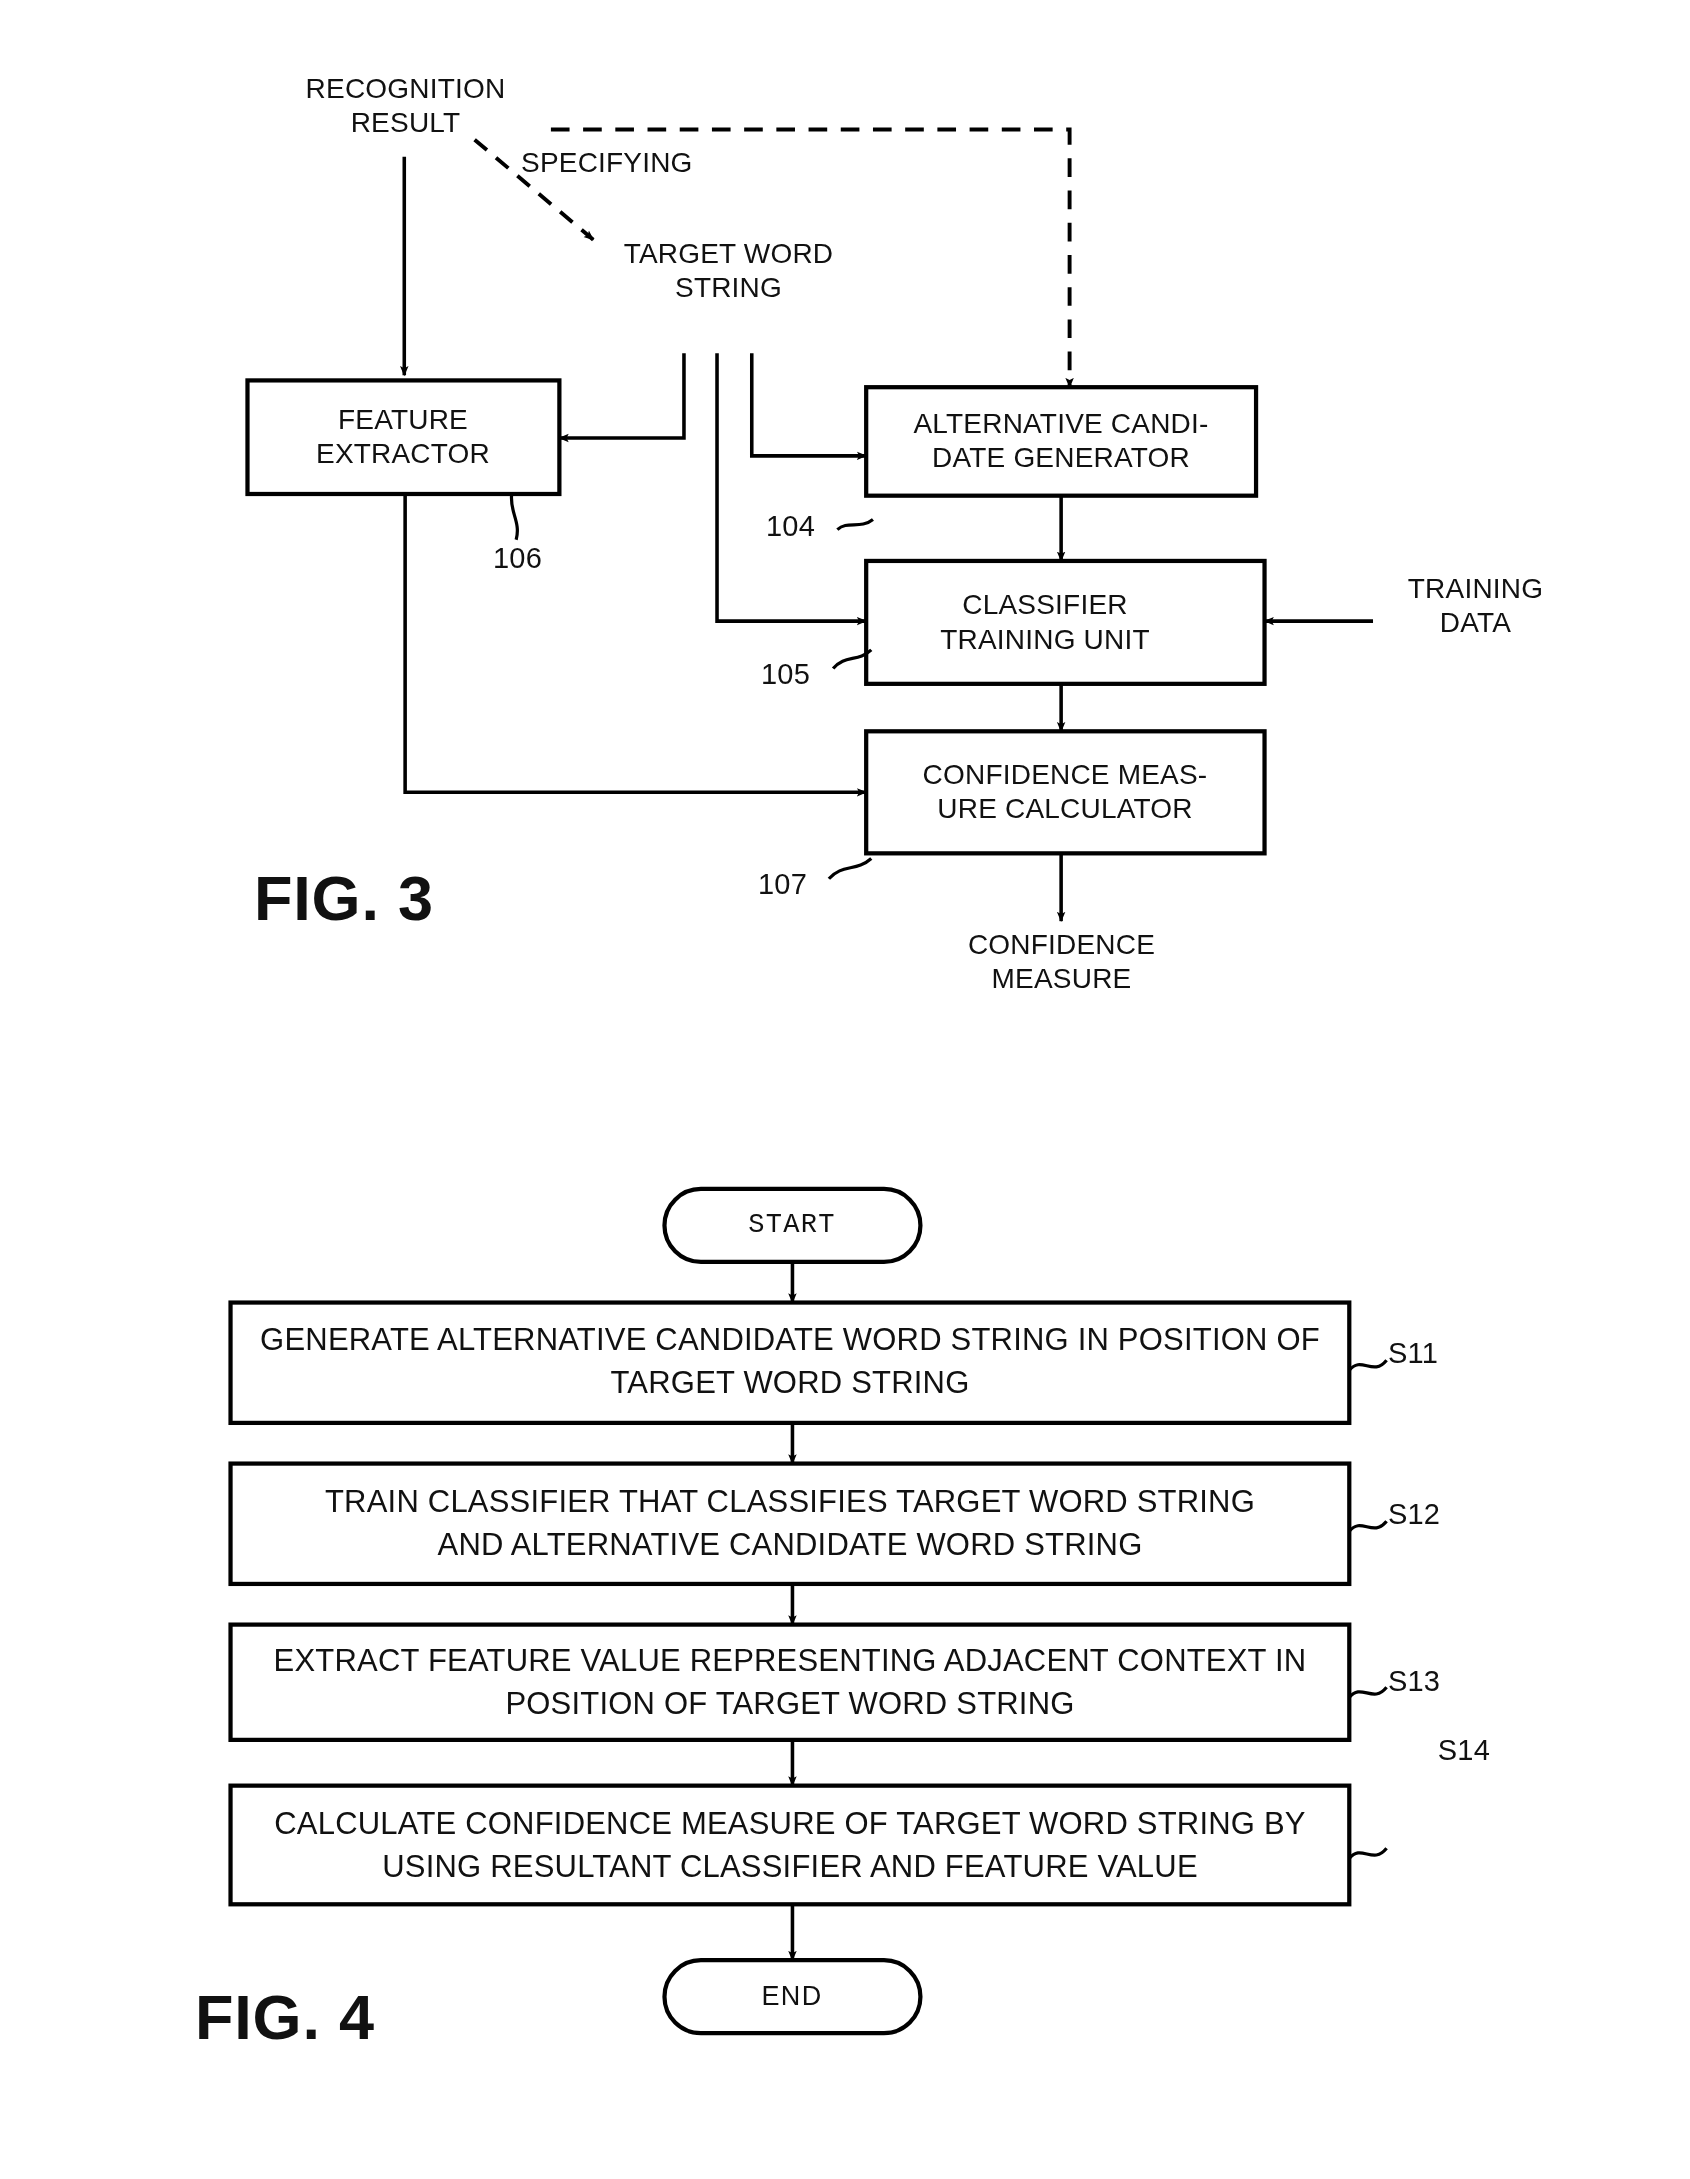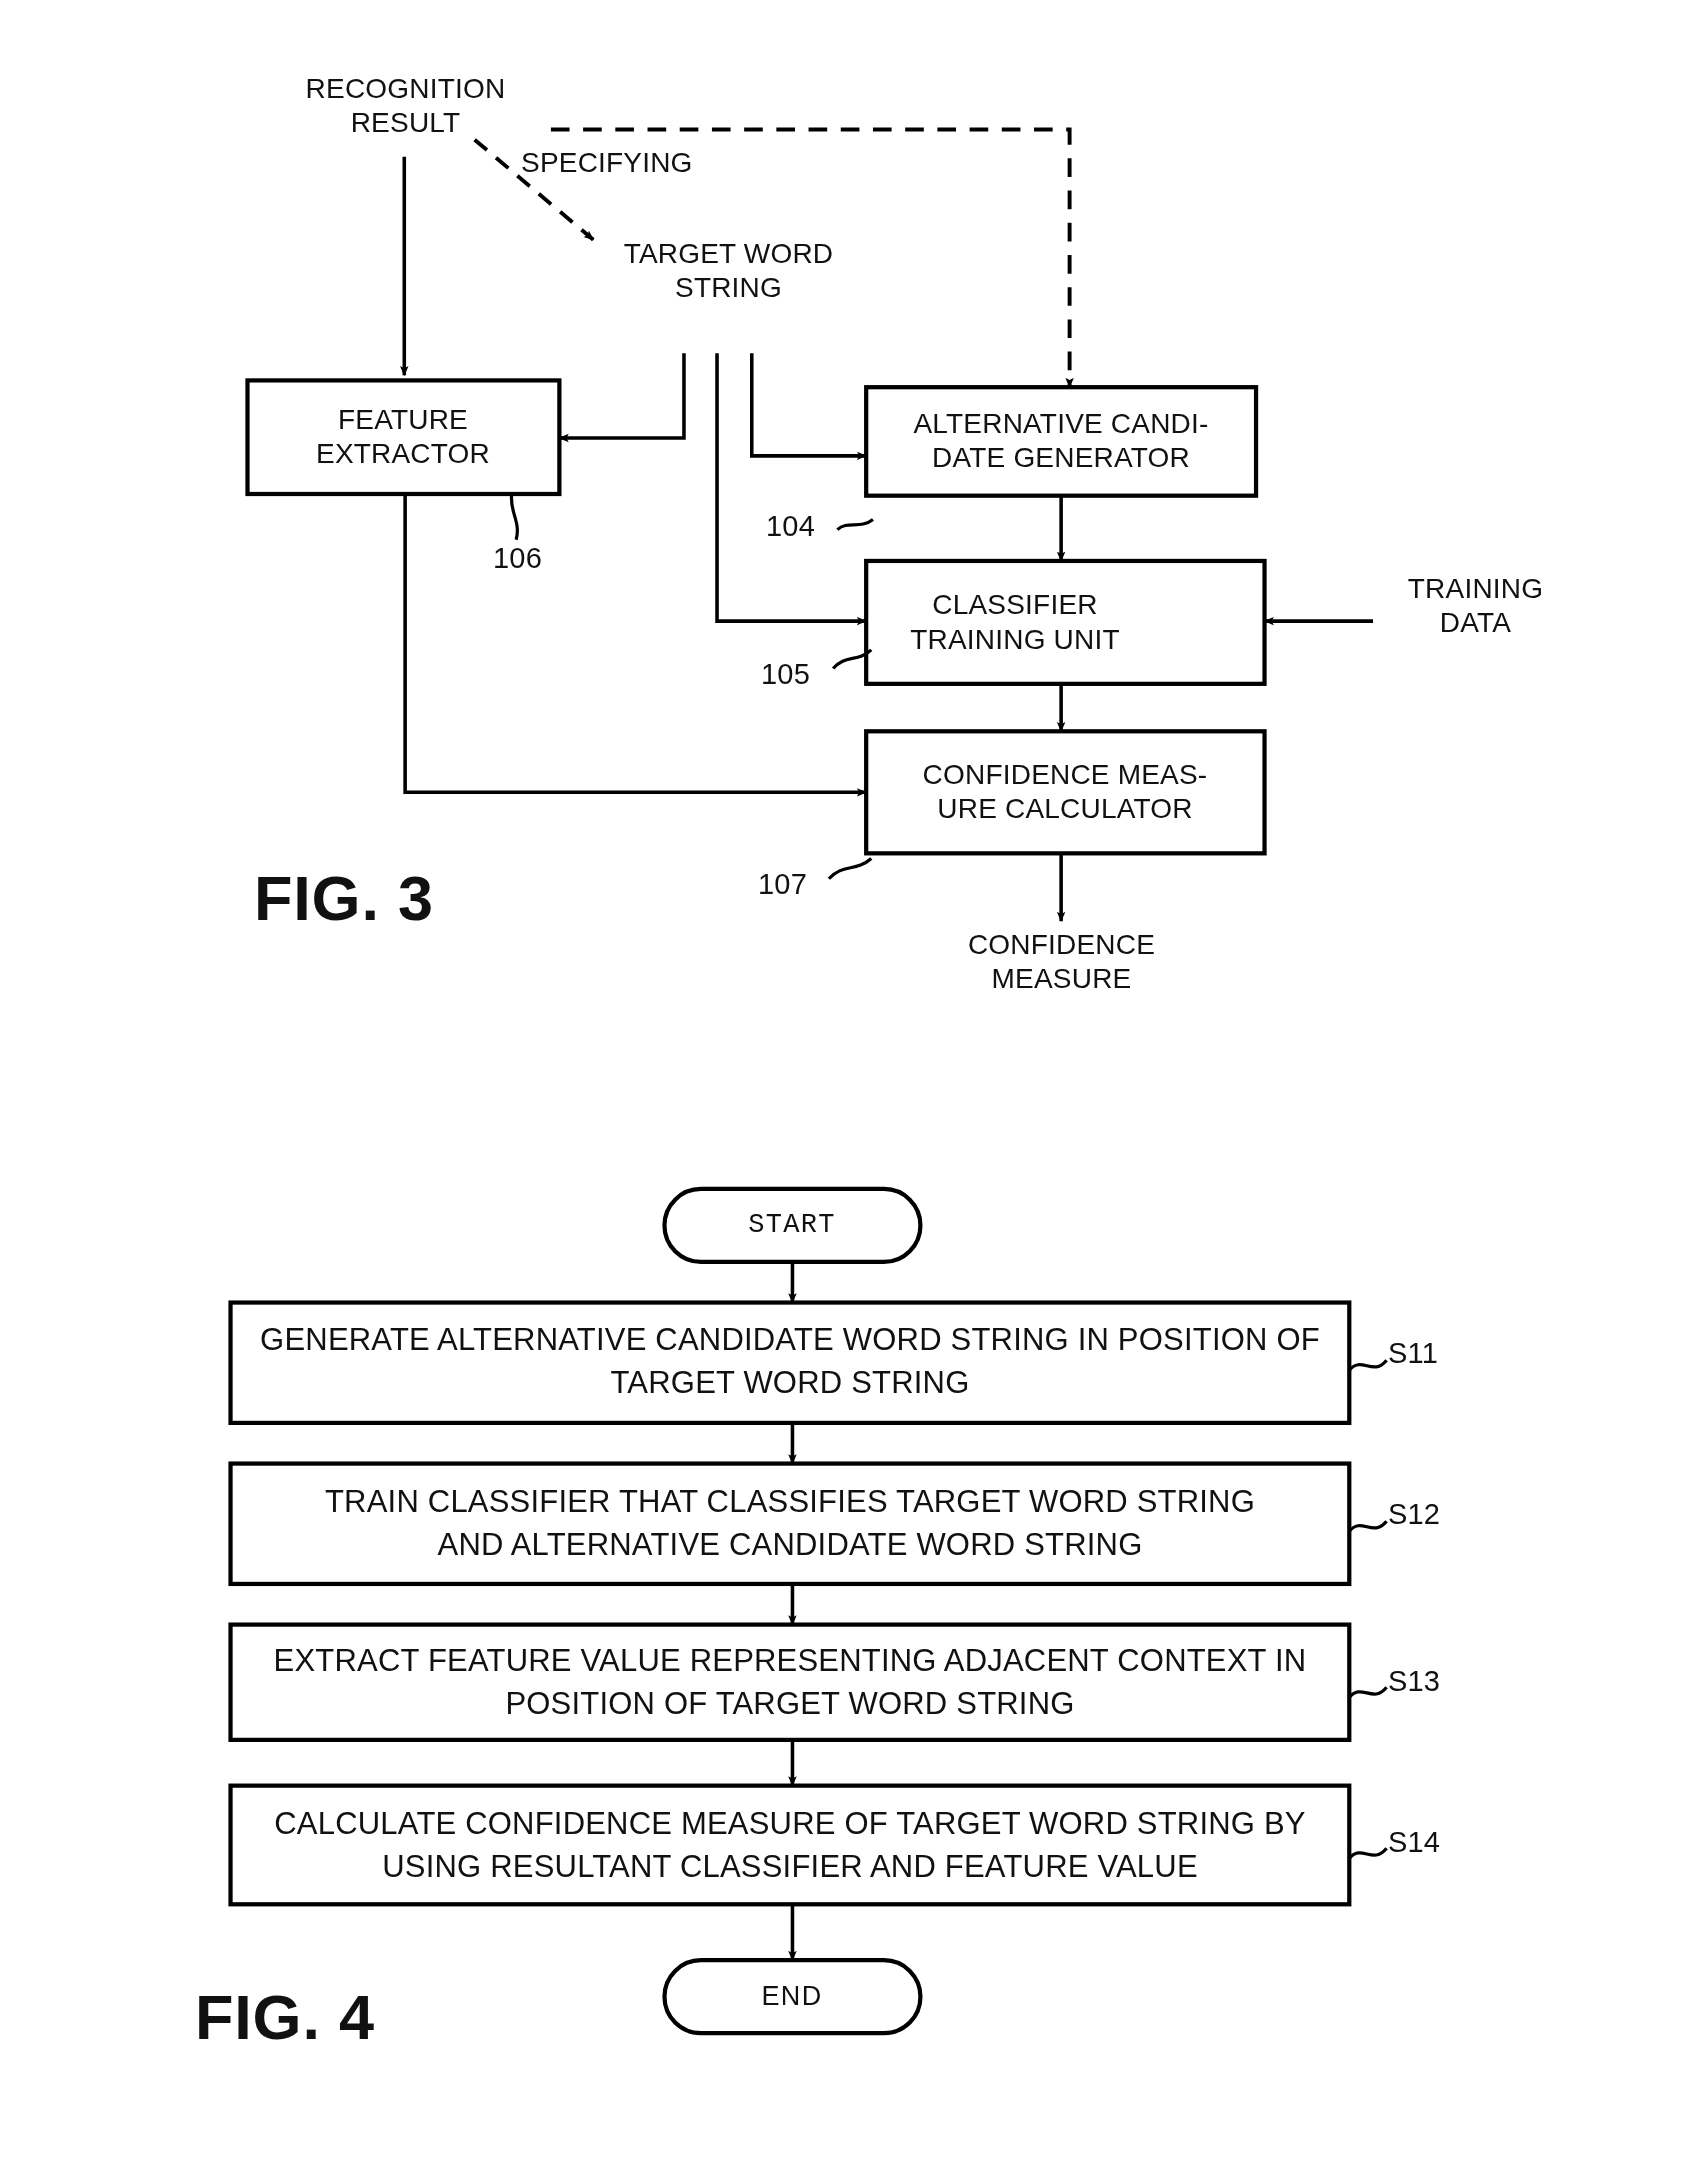--- a/index.html
+++ b/index.html
@@ -131,21 +131,21 @@
   <div class="txt lbl-md" style="left:593px; top:216px; width:271px;">TARGET WORD
 STRING</div>
 
   <div class="txt refnum" style="left:471px; top:520px; width:93px;">106</div>
 
   <div class="txt boxtext" style="left:866px; top:366px; width:390px; height:108px; display:flex; align-items:center; justify-content:center;">ALTERNATIVE CANDI-
 DATE GENERATOR</div>
 
   <div class="txt refnum" style="left:744px; top:488px; width:93px;">104</div>
 
-  <div class="txt boxtext" style="left:816px; top:540px; width:398px; height:123px; display:flex; align-items:center; justify-content:center;">CLASSIFIER
+  <div class="txt boxtext" style="left:846px; top:540px; width:398px; height:123px; display:flex; align-items:center; justify-content:center;">CLASSIFIER
 TRAINING UNIT</div>
 
   <div class="txt refnum" style="left:739px; top:636px; width:93px;">105</div>
 
   <div class="txt boxtext" style="left:866px; top:710px; width:398px; height:122px; display:flex; align-items:center; justify-content:center;">CONFIDENCE MEAS-
 URE CALCULATOR</div>
 
   <div class="txt refnum" style="left:736px; top:846px; width:93px;">107</div>
 
   <div class="txt lbl-md" style="left:1344px; top:551px; width:263px;">TRAINING
@@ -165,20 +165,20 @@
   <div class="txt steptext" style="left:239px; top:1443px; width:1102px; height:120px; display:flex; align-items:center; justify-content:center;">TRAIN CLASSIFIER THAT CLASSIFIES TARGET WORD STRING
 AND ALTERNATIVE CANDIDATE WORD STRING</div>
   <div class="txt refnum" style="left:1388px; top:1476px; width:102px; text-align:left;">S12</div>
 
   <div class="txt steptext" style="left:239px; top:1604px; width:1102px; height:115px; display:flex; align-items:center; justify-content:center;">EXTRACT FEATURE VALUE REPRESENTING ADJACENT CONTEXT IN
 POSITION OF TARGET WORD STRING</div>
   <div class="txt refnum" style="left:1388px; top:1643px; width:102px; text-align:left;">S13</div>
 
   <div class="txt steptext" style="left:239px; top:1765px; width:1102px; height:119px; display:flex; align-items:center; justify-content:center;">CALCULATE CONFIDENCE MEASURE OF TARGET WORD STRING BY
 USING RESULTANT CLASSIFIER AND FEATURE VALUE</div>
-  <div class="txt refnum" style="left:1388px; top:1804px; width:102px; text-align:left;">S14</div>
+  <div class="txt refnum" style="left:1388px; top:1712px; width:102px; text-align:right;">S14</div>
 
   <div class="txt termtext" style="left:664px; top:1939px; width:256px; height:73px; display:flex; align-items:center; justify-content:center;">END</div>
 
   <div class="txt figlbl" style="left:195px; top:1958px; width:237px; text-align:left;">FIG. 4</div>
 
 </div>
 
 
 </body></html>

